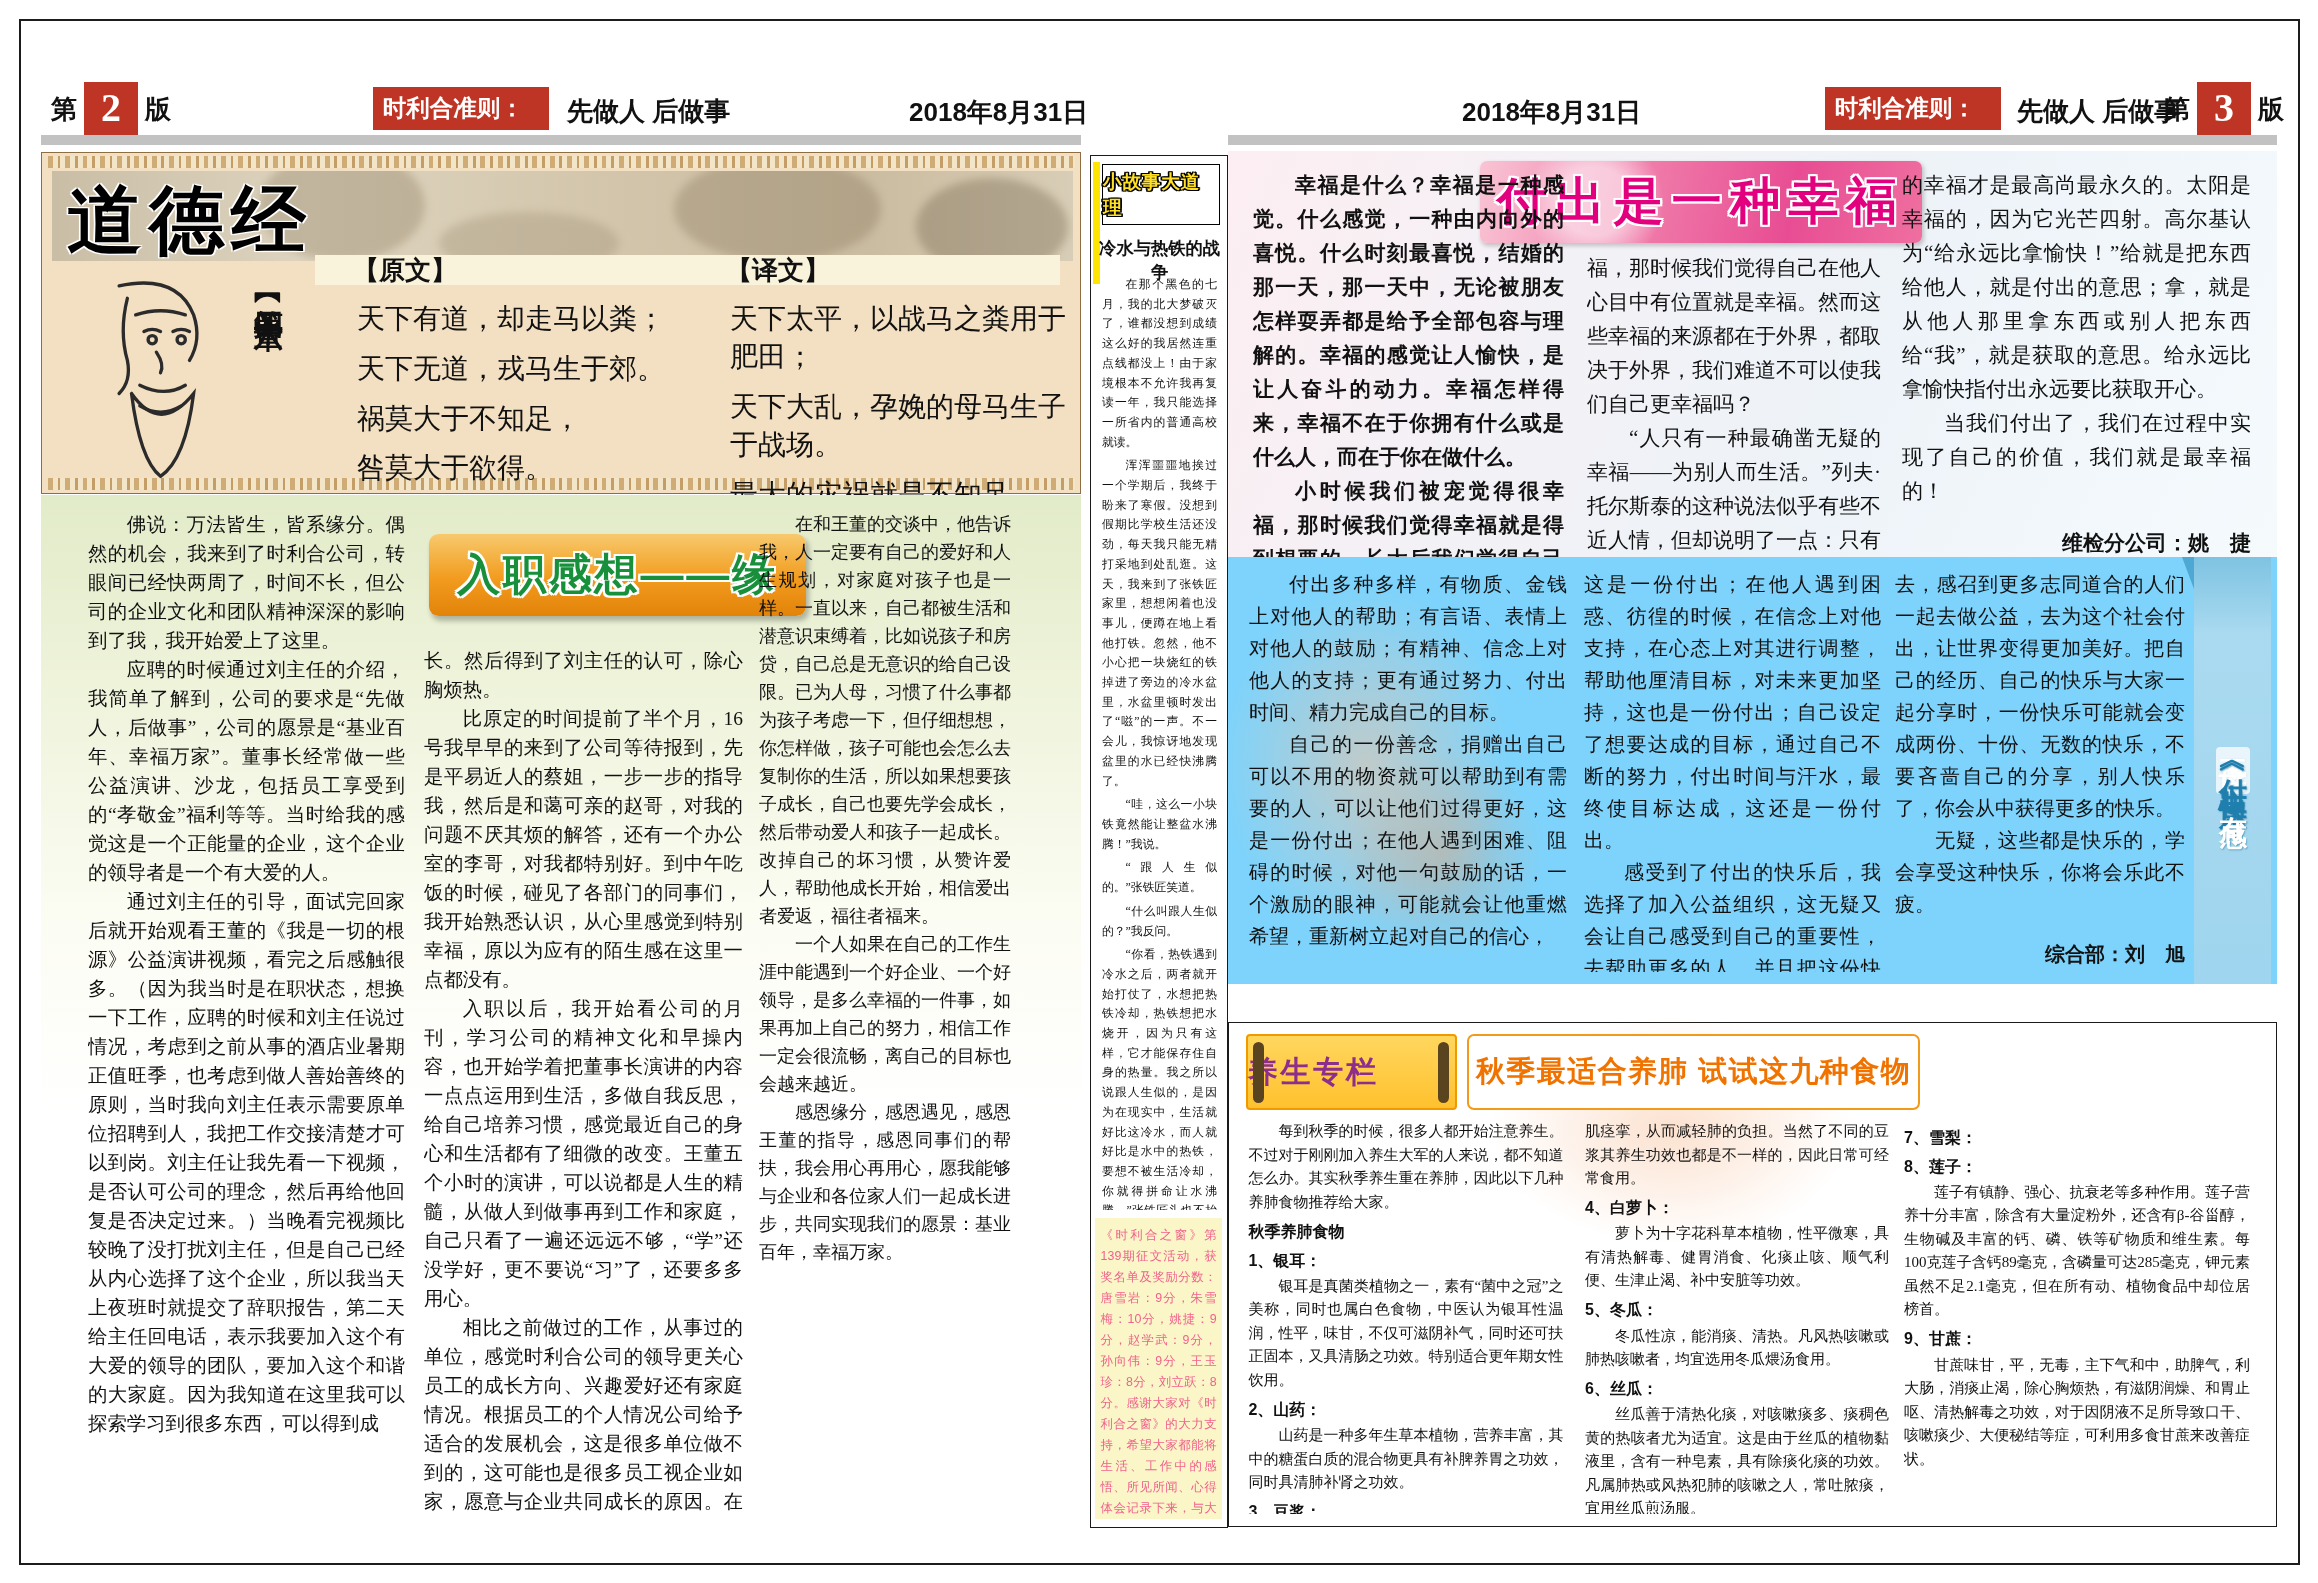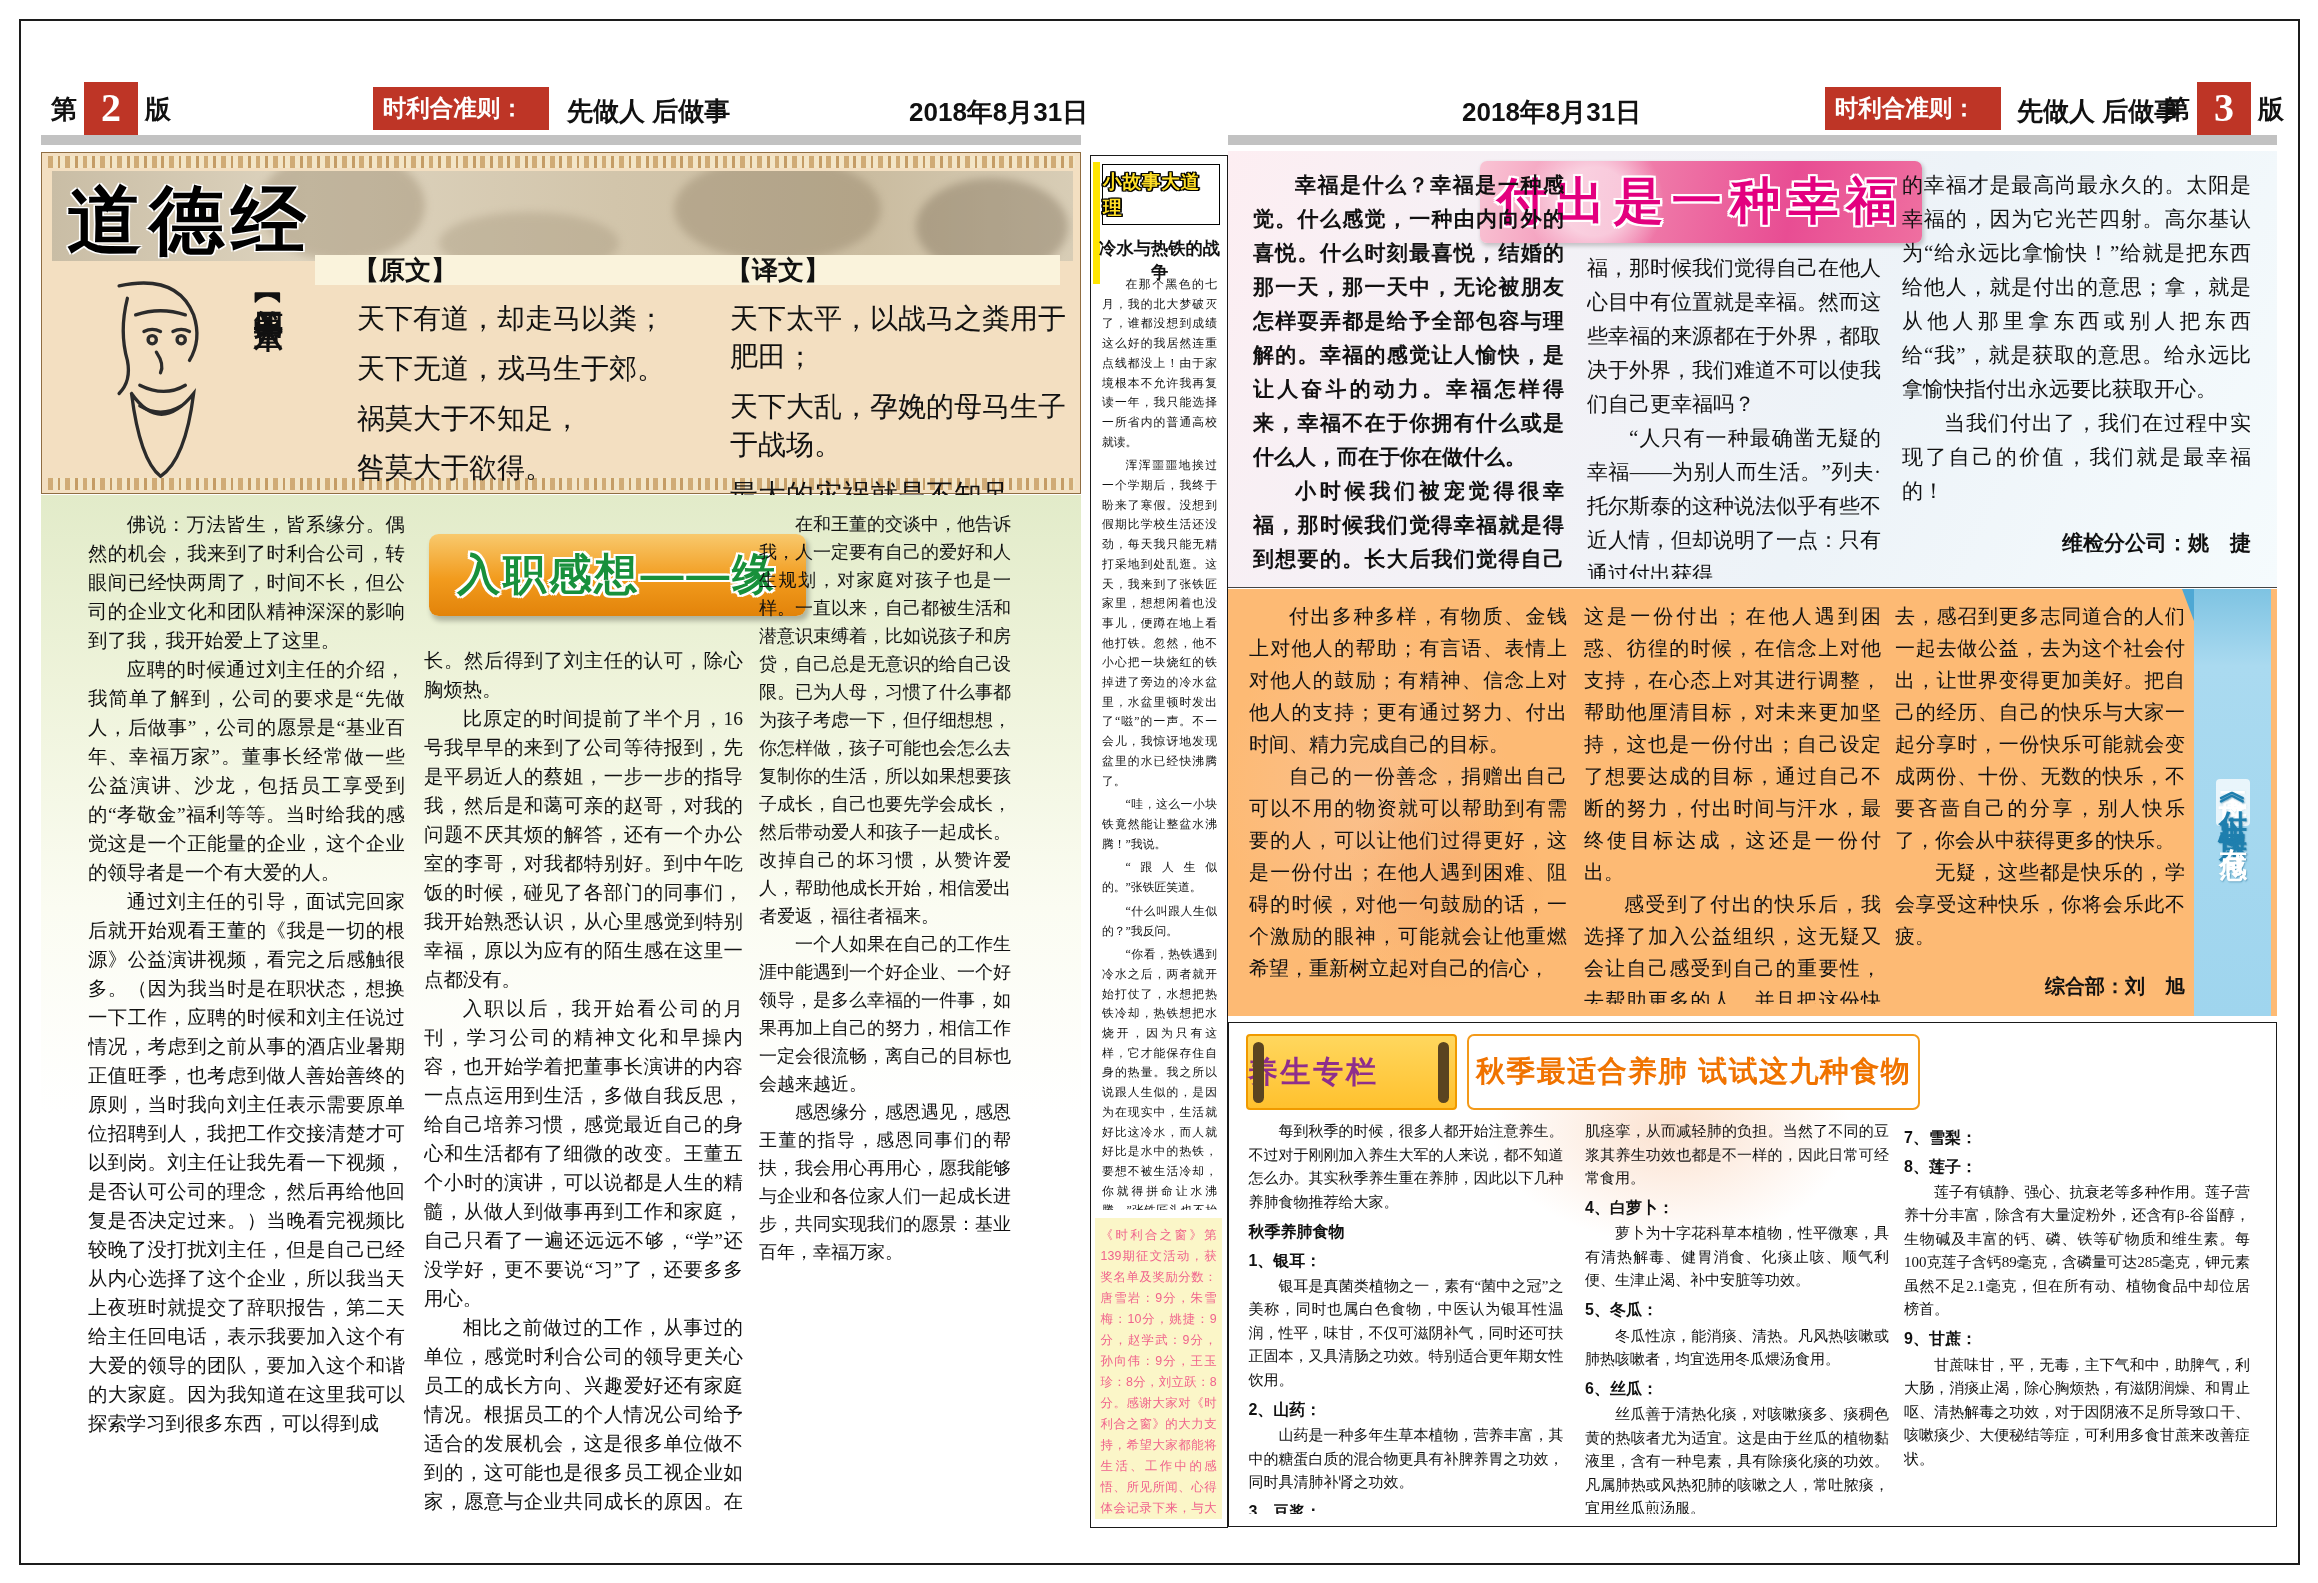--- a/index.html
+++ b/index.html
@@ -66,21 +66,21 @@
   .pbanner{position:absolute;left:252px;top:9.7px;width:442px;height:82px;border-radius:7px;overflow:hidden;
            background:linear-gradient(100deg,#f9c4d4 0%,#f07fab 35%,#e84d93 70%,#ef6fa0 100%);
            display:flex;align-items:center;justify-content:center;box-shadow:1.4px 2.1px 4.1px rgba(0,0,0,.2);}
   .pbanner::before{content:"";position:absolute;left:6%;top:-40%;width:40%;height:180%;
            background:radial-gradient(circle,rgba(255,255,255,.55) 0 30%,transparent 60%);}
   .pbanner span{position:relative;font-size:50px;font-weight:bold;letter-spacing:8.3px;color:#e3007f;
            font-family:"Liberation Sans",sans-serif;
            text-shadow:-2.1px 0 #fff,2.1px 0 #fff,0 -2.1px #fff,0 2.1px #fff,-2.1px -2.1px #fff,2.1px 2.1px #fff,-2.1px 2.1px #fff,2.1px -2.1px #fff;}
   .rcol{font-size:21px;line-height:34px;overflow:hidden;}
   
-  .rmid{left:1228px;top:589px;width:1049px;height:427px;background:#fdba74;}
+  .rmid{left:1228px;top:557px;width:1049px;height:427px;background:#7dd3fc;}
   .water{position:absolute;border-radius:50%;pointer-events:none;}
   .mcol{font-size:20px;line-height:32px;overflow:hidden;}
   .ribbon{position:absolute;left:966px;top:0;width:77px;height:427px;background:linear-gradient(180deg,#7ec3e2,#aadaf0 18%,#9fd5ee);
           display:flex;align-items:center;justify-content:center;}
   .ribbon::before{content:"";position:absolute;top:0;left:-12.4px;border-style:solid;border-width:0 12.4px 32px 0;
           border-color:transparent #4ea8d4 transparent transparent;}
   .ribbon .vtxt{writing-mode:vertical-rl;font-size:28px;font-weight:bold;letter-spacing:5.5px;color:#fff;
           font-family:"Liberation Sans",sans-serif;text-shadow:0.7px 0.7px 1.4px rgba(30,110,150,.5);}
   .ribbon .mid{color:#1f7fae;background:rgba(255,255,255,.75);padding:4.1px 1.4px;border-radius:4.1px;}
   

